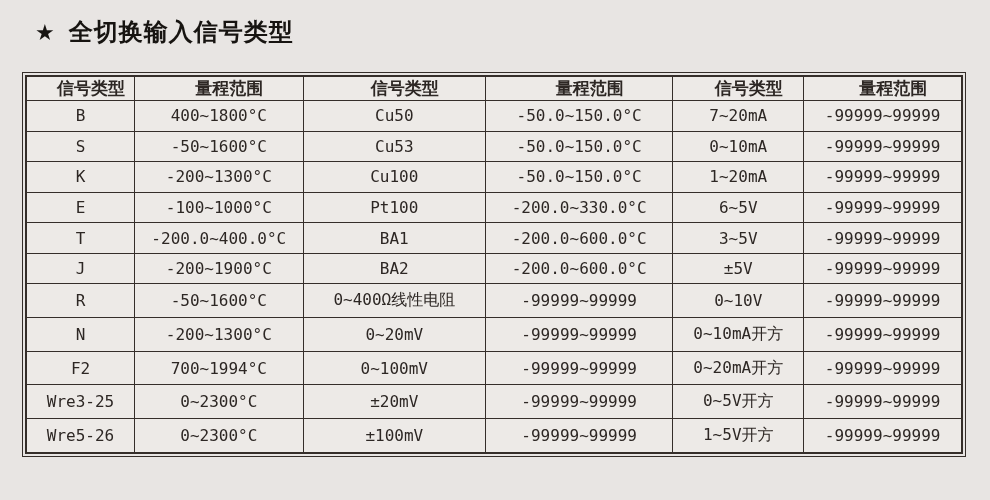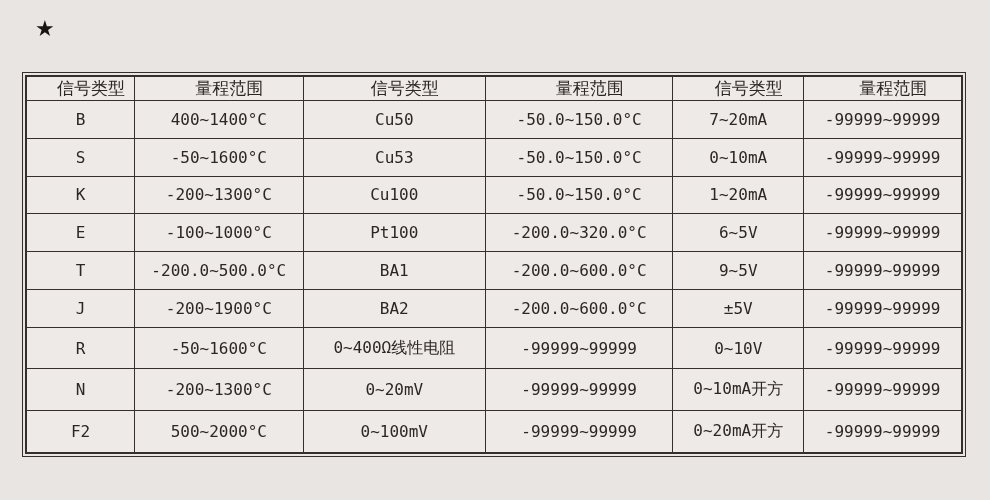--- a/index.html
+++ b/index.html
@@ -51,41 +51,42 @@
   th,td{
     border:1px solid var(--border);
     text-align:center;
     vertical-align:middle;
     padding:0 2px;
     overflow:hidden;
     white-space:nowrap;
   }
   th{
     font-size:17px;
-    font-weight:normal;
+    font-weight:bold;
     color:var(--text);
     padding-left:23px;
   }
   td{
     font-family:"DejaVu Sans Mono","Liberation Mono",monospace;
     font-size:16px;
     color:var(--text);
   }
   col.c0{ width:11.6%; }
   col.c1{ width:18.0%; }
   col.c2{ width:19.5%; }
   col.c3{ width:20.0%; }
   col.c4{ width:14.0%; }
   col.c5{ width:16.9%; }
 </style>
 </head>
 <body>
 
 <div class="title-row">
   <span class="star">★</span>
+  <span class="title-text">全切换输入信号类型</span>
 </div>
 
 <div class="table-wrap">
   <table>
     <colgroup>
       <col class="c0">
         <col class="c1">
         <col class="c2">
       <col class="c3">
         <col class="c4">
@@ -97,21 +98,21 @@
           <th>量程范围</th>
           <th>信号类型</th>
           <th>量程范围</th>
           <th>信号类型</th>
           <th>量程范围</th>
         </tr>
       </thead>
     <tbody>
         <tr>
           <td>B</td>
-          <td>400~1400°C</td>
+          <td>400~1800°C</td>
           <td>Cu50</td>
           <td>-50.0~150.0°C</td>
           <td>7~20mA</td>
           <td>-99999~99999</td>
         </tr>
         <tr>
           <td>S</td>
           <td>-50~1600°C</td>
           <td>Cu53</td>
           <td>-50.0~150.0°C</td>
@@ -123,30 +124,30 @@
           <td>-200~1300°C</td>
           <td>Cu100</td>
           <td>-50.0~150.0°C</td>
           <td>1~20mA</td>
           <td>-99999~99999</td>
         </tr>
         <tr>
           <td>E</td>
           <td>-100~1000°C</td>
           <td>Pt100</td>
-          <td>-200.0~320.0°C</td>
+          <td>-200.0~330.0°C</td>
           <td>6~5V</td>
           <td>-99999~99999</td>
         </tr>
         <tr>
           <td>T</td>
-          <td>-200.0~500.0°C</td>
+          <td>-200.0~400.0°C</td>
           <td>BA1</td>
           <td>-200.0~600.0°C</td>
-          <td>9~5V</td>
+          <td>3~5V</td>
           <td>-99999~99999</td>
         </tr>
         <tr>
           <td>J</td>
           <td>-200~1900°C</td>
           <td>BA2</td>
           <td>-200.0~600.0°C</td>
           <td>±5V</td>
           <td>-99999~99999</td>
         </tr>
@@ -161,21 +162,37 @@
         <tr>
           <td>N</td>
           <td>-200~1300°C</td>
           <td>0~20mV</td>
           <td>-99999~99999</td>
           <td>0~10mA开方</td>
           <td>-99999~99999</td>
         </tr>
         <tr>
           <td>F2</td>
-          <td>500~2000°C</td>
+          <td>700~1994°C</td>
           <td>0~100mV</td>
           <td>-99999~99999</td>
           <td>0~20mA开方</td>
+          <td>-99999~99999</td>
+        </tr>
+        <tr>
+          <td>Wre3-25</td>
+          <td>0~2300°C</td>
+          <td>±20mV</td>
+          <td>-99999~99999</td>
+          <td>0~5V开方</td>
+          <td>-99999~99999</td>
+        </tr>
+        <tr>
+          <td>Wre5-26</td>
+          <td>0~2300°C</td>
+          <td>±100mV</td>
+          <td>-99999~99999</td>
+          <td>1~5V开方</td>
           <td>-99999~99999</td>
         </tr>
       </tbody>
   </table>
 </div>
 
 </body></html>

